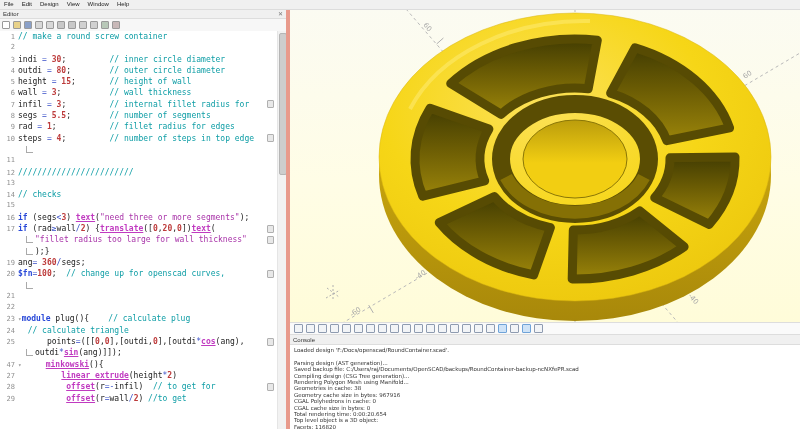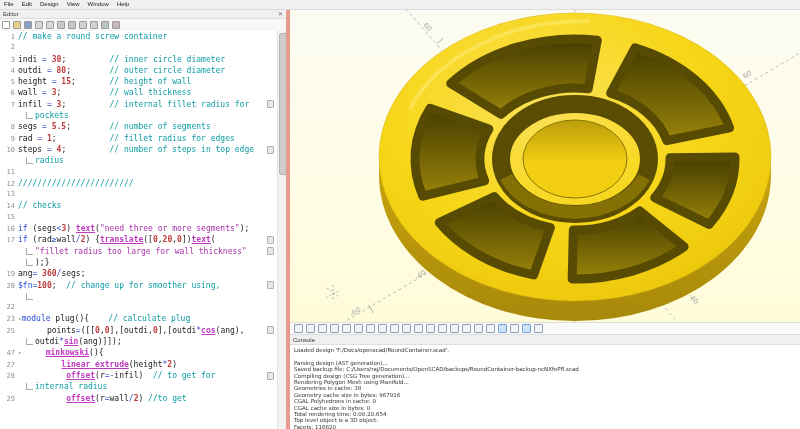--- a/index.html
+++ b/index.html
@@ -23,21 +23,21 @@
         font-family:"DejaVu Sans Mono",monospace;font-size:8px;line-height:11.3px;background:#fff;}
   .row{display:flex;white-space:pre;height:11.3px;align-items:baseline;}
   .ln{width:15px;text-align:right;color:#8f8f8f;font-size:7px;padding-right:3px;flex:none;}
   .foldm{color:#9a9a9a;font-size:6px;}
   .contm{display:inline-block;width:6px;height:6px;border-left:1px solid #aaa;border-bottom:1px solid #aaa;
          margin:0 2px 0 8px;flex:none;align-self:center;}
   .codetext{flex:1;overflow:hidden;}
   .wrapm{display:inline-block;width:5px;height:6px;border:1px solid #b0b0b0;background:#e8e8e8;
          margin-left:auto;margin-right:3px;flex:none;align-self:center;border-radius:1px;}
   .tp{color:#1a1a1a;} .tc{color:#0d9da5;margin-top:29px;} .tn{color:#bd3b3b;font-weight:bold;}
-  .tk{color:#2848d8;font-weight:normal;} .tb{color:#c03ac0;font-weight:bold;text-decoration:underline;}
+  .tk{color:#2848d8;font-weight:bold;} .tb{color:#c03ac0;font-weight:bold;text-decoration:underline;}
   .ts{color:#a832a8;} .to{color:#3a50c8;}
   
   .vscroll{position:absolute;left:277px;top:22px;width:8px;height:398px;background:#f2f2f2;border-left:1px solid #e5e5e5;}
   .vthumb{position:absolute;left:1px;top:2px;width:6px;height:140px;background:#cdcdcd;border:1px solid #b5b5b5;border-radius:2px;}
   .split{position:absolute;left:286px;top:9px;width:4px;height:420px;background:#e89a8c;}
   
   .viewport{position:absolute;left:290px;top:9px;width:510px;height:313px;
             background:linear-gradient(180deg,#fbfbf2 0%,#fffde6 55%,#fffcd9 100%);overflow:hidden;}
   .vtoolbar{position:absolute;left:290px;top:322px;width:510px;height:13px;background:#fafafa;
             border-top:1px solid #ddd;border-bottom:1px solid #ddd;display:flex;align-items:center;gap:3px;padding-left:4px;box-sizing:border-box;}
@@ -80,45 +80,45 @@
       <span class="eicon" style="background: rgb(200, 184, 184);"></span>
     </div>
   <div class="code" id="code">
       <div class="row"><span class="ln">1</span><span class="codetext"><span class="tc">// make a round screw container</span></span></div>
       <div class="row"><span class="ln">2</span><span class="codetext"></span></div>
       <div class="row"><span class="ln">3</span><span class="codetext"><span class="tp">indi </span><span class="to">= </span><span class="tn">30</span><span class="tp">;         </span><span class="tc">// inner circle diameter</span></span></div>
       <div class="row"><span class="ln">4</span><span class="codetext"><span class="tp">outdi </span><span class="to">= </span><span class="tn">80</span><span class="tp">;        </span><span class="tc">// outer circle diameter</span></span></div>
       <div class="row"><span class="ln">5</span><span class="codetext"><span class="tp">height </span><span class="to">= </span><span class="tn">15</span><span class="tp">;       </span><span class="tc">// height of wall</span></span></div>
       <div class="row"><span class="ln">6</span><span class="codetext"><span class="tp">wall </span><span class="to">= </span><span class="tn">3</span><span class="tp">;          </span><span class="tc">// wall thickness</span></span></div>
       <div class="row"><span class="ln">7</span><span class="codetext"><span class="tp">infil </span><span class="to">= </span><span class="tn">3</span><span class="tp">;         </span><span class="tc">// internal fillet radius for</span></span><span class="wrapm"></span></div>
-      <div class="row"><span class="ln"></span><span class="contm"></span><span class="codetext"><span class="tc">pockets</span></span></div>
       <div class="row"><span class="ln">8</span><span class="codetext"><span class="tp">segs </span><span class="to">= </span><span class="tn">5.5</span><span class="tp">;        </span><span class="tc">// number of segments</span></span></div>
       <div class="row"><span class="ln">9</span><span class="codetext"><span class="tp">rad </span><span class="to">= </span><span class="tn">1</span><span class="tp">;           </span><span class="tc">// fillet radius for edges</span></span></div>
       <div class="row"><span class="ln">10</span><span class="codetext"><span class="tp">steps </span><span class="to">= </span><span class="tn">4</span><span class="tp">;         </span><span class="tc">// number of steps in top edge</span></span><span class="wrapm"></span></div>
-      <div class="row"><span class="ln"></span><span class="contm"></span><span class="codetext"><span class="tc">radius</span></span></div>
+      <div class="row"><span class="ln"></span><span class="contm"></span></div>
       <div class="row"><span class="ln">11</span><span class="codetext"></span></div>
       <div class="row"><span class="ln">12</span><span class="codetext"><span class="tc">////////////////////////</span></span></div>
       <div class="row"><span class="ln">13</span><span class="codetext"></span></div>
       <div class="row"><span class="ln">14</span><span class="codetext"><span class="tc">// checks</span></span></div>
       <div class="row"><span class="ln">15</span><span class="codetext"></span></div>
       <div class="row"><span class="ln">16</span><span class="codetext"><span class="tk">if</span><span class="tp"> (segs</span><span class="to">&lt;</span><span class="tn">3</span><span class="tp">) </span><span class="tb">text</span><span class="tp">(</span><span class="ts">"need three or more segments"</span><span class="tp">);</span></span></div>
       <div class="row"><span class="ln">17</span><span class="codetext"><span class="tk">if</span><span class="tp"> (rad</span><span class="to">≥</span><span class="tp">wall</span><span class="to">/</span><span class="tn">2</span><span class="tp">) {</span><span class="tb">translate</span><span class="tp">([</span><span class="tn">0</span><span class="tp">,</span><span class="tn">20</span><span class="tp">,</span><span class="tn">0</span><span class="tp">])</span><span class="tb">text</span><span class="tp">(</span></span><span class="wrapm"></span></div>
       <div class="row"><span class="ln"></span><span class="contm"></span><span class="codetext"><span class="ts">"fillet radius too large for wall thickness"</span></span><span class="wrapm"></span></div>
       <div class="row"><span class="ln"></span><span class="contm"></span><span class="codetext"><span class="tp">);}</span></span></div>
       <div class="row"><span class="ln">19</span><span class="codetext"><span class="tp">ang</span><span class="to">= </span><span class="tn">360</span><span class="to">/</span><span class="tp">segs;</span></span></div>
-      <div class="row"><span class="ln">20</span><span class="codetext"><span class="tk">$fn</span><span class="to">=</span><span class="tn">100</span><span class="tp">;  </span><span class="tc">// change up for smoother using,</span></span><span class="wrapm"></span></div>
+      <div class="row"><span class="ln">20</span><span class="codetext"><span class="tk">$fn</span><span class="to">=</span><span class="tn">100</span><span class="tp">;  </span><span class="tc">// change up for openscad curves,</span></span><span class="wrapm"></span></div>
       <div class="row"><span class="ln"></span><span class="contm"></span></div>
+      <div class="row"><span class="ln">21</span><span class="codetext"></span></div>
       <div class="row"><span class="ln">22</span><span class="codetext"></span></div>
       <div class="row"><span class="ln">23</span><span class="foldm">▾</span><span class="codetext"><span class="tk">module</span><span class="tp"> plug(){    </span><span class="tc">// calculate plug</span></span></div>
+      <div class="row"><span class="ln">24</span><span class="codetext"><span class="tp">  </span><span class="tc">// calculate triangle</span></span></div>
       <div class="row"><span class="ln">25</span><span class="codetext"><span class="tp">      points</span><span class="to">=</span><span class="tp">([[</span><span class="tn">0</span><span class="tp">,</span><span class="tn">0</span><span class="tp">],[outdi,</span><span class="tn">0</span><span class="tp">],[outdi</span><span class="to">*</span><span class="tb">cos</span><span class="tp">(ang),</span></span><span class="wrapm"></span></div>
       <div class="row"><span class="ln"></span><span class="contm"></span><span class="codetext"><span class="tp">outdi</span><span class="to">*</span><span class="tb">sin</span><span class="tp">(ang)]]);</span></span></div>
       <div class="row"><span class="ln">47</span><span class="foldm">▾</span><span class="codetext"><span class="tp">     </span><span class="tb">minkowski</span><span class="tp">(){</span></span></div>
       <div class="row"><span class="ln">27</span><span class="codetext"><span class="tp">         </span><span class="tb">linear_extrude</span><span class="tp">(height</span><span class="to">*</span><span class="tn">2</span><span class="tp">)</span></span></div>
       <div class="row"><span class="ln">28</span><span class="codetext"><span class="tp">          </span><span class="tb">offset</span><span class="tp">(r</span><span class="to">=-</span><span class="tp">infil)  </span><span class="tc">// to get for</span></span><span class="wrapm"></span></div>
-      <div class="row"><span class="ln"></span><span class="contm"></span><span class="codetext"><span class="tc">internal radius</span></span></div>
       <div class="row"><span class="ln">29</span><span class="codetext"><span class="tp">          </span><span class="tb">offset</span><span class="tp">(r</span><span class="to">=</span><span class="tp">wall</span><span class="to">/</span><span class="tn">2</span><span class="tp">) </span><span class="tc">//to get</span></span></div>
     </div>
   <div class="vscroll">
     <div class="vthumb"></div>
   </div>
 </div>
 <div class="split"></div>
 
 <div class="viewport">
   <svg width="510" height="313" viewBox="0 0 510 313">

